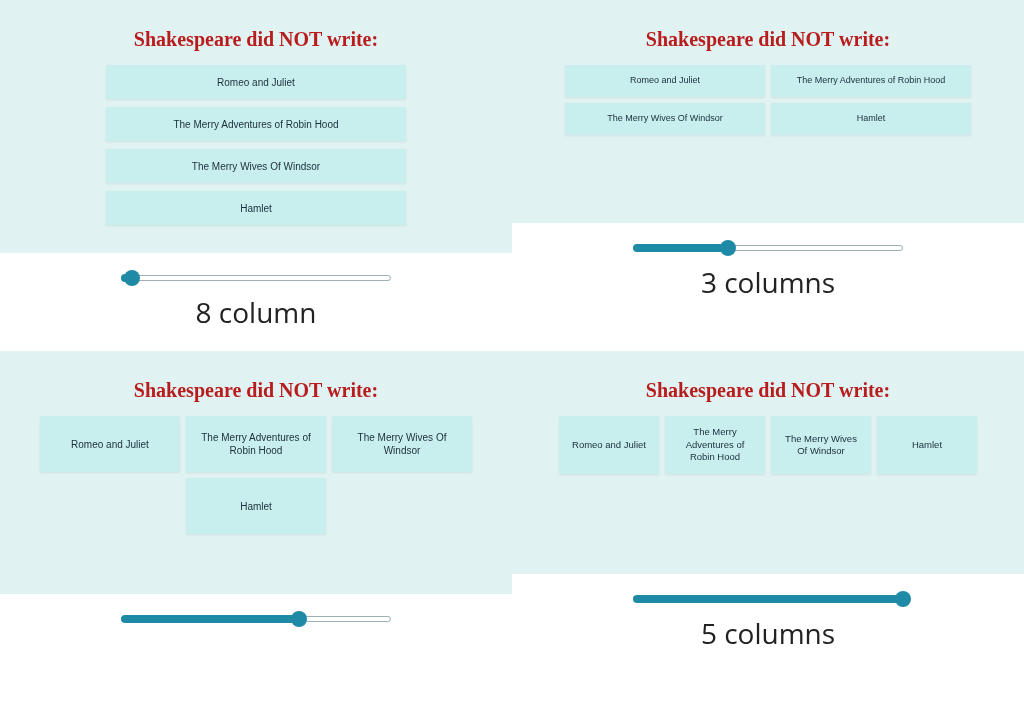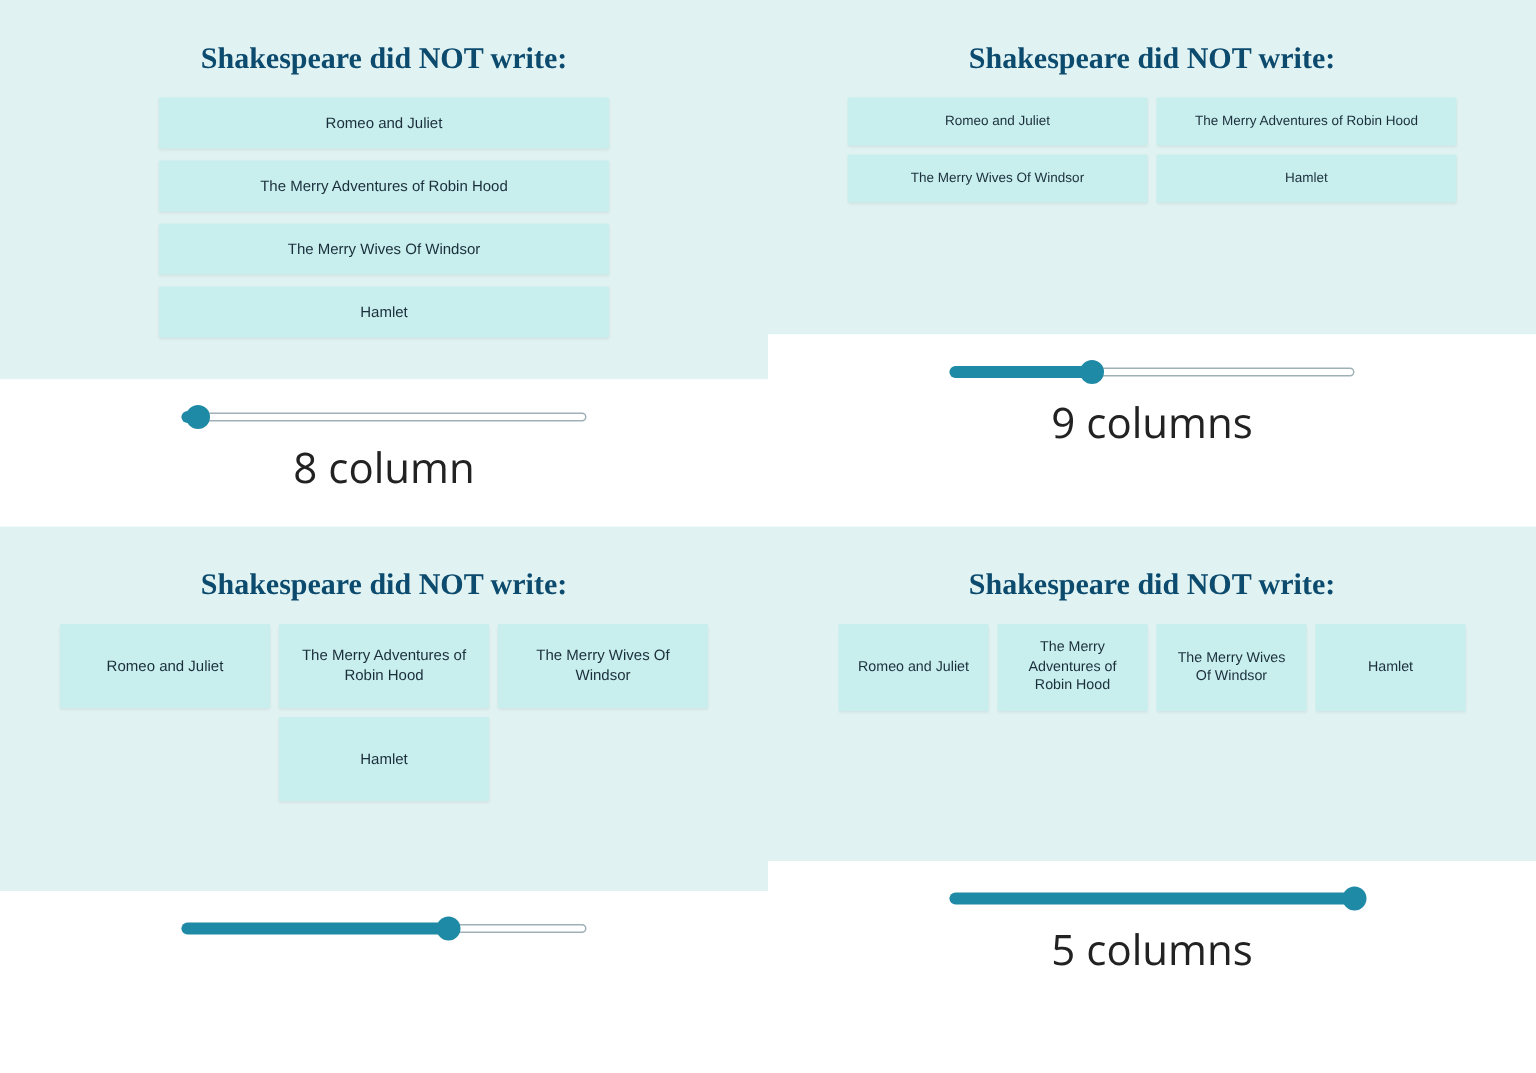--- a/index.html
+++ b/index.html
@@ -29,21 +29,21 @@
     background: #e0f3f2;
     padding: 18px 32px 22px 32px;
     display: flex;
     flex-direction: column;
     align-items: center;
   }
   .quiz-title {
     font-family: Georgia, 'Times New Roman', serif;
     font-weight: 700;
     font-size: 20px;
-    color: #0c4a6e;
+    color: #b91c1c;
     margin: 10px 0 14px 0;
     text-align: right;
   }
   .answer-btn {
     background: #c8efed;
     border: none;
     font-size: 10px;
     color: #1a2e3c;
     padding: 10px 12px;
     cursor: pointer;
@@ -160,21 +160,21 @@
         <button class="answer-btn">The Merry Wives Of Windsor</button>
         <button class="answer-btn">Hamlet</button>
       </div>
     </div>
     <div class="control-area">
       <div class="slider">
         <div class="track-empty"></div>
         <div class="track-full" style="width:35%"></div>
         <div class="thumb" style="left:35%"></div>
       </div>
-      <div class="caption">9 columns</div>
+      <div class="caption">3 columns</div>
     </div>
   </div>
 
   <div class="panel p3">
     <div class="quiz-area">
       <div class="quiz-title">Shakespeare did NOT write:</div>
       <div class="answers">
         <button class="answer-btn">Romeo and Juliet</button>
         <button class="answer-btn">The Merry Adventures of Robin Hood</button>
         <button class="answer-btn">The Merry Wives Of Windsor</button>

